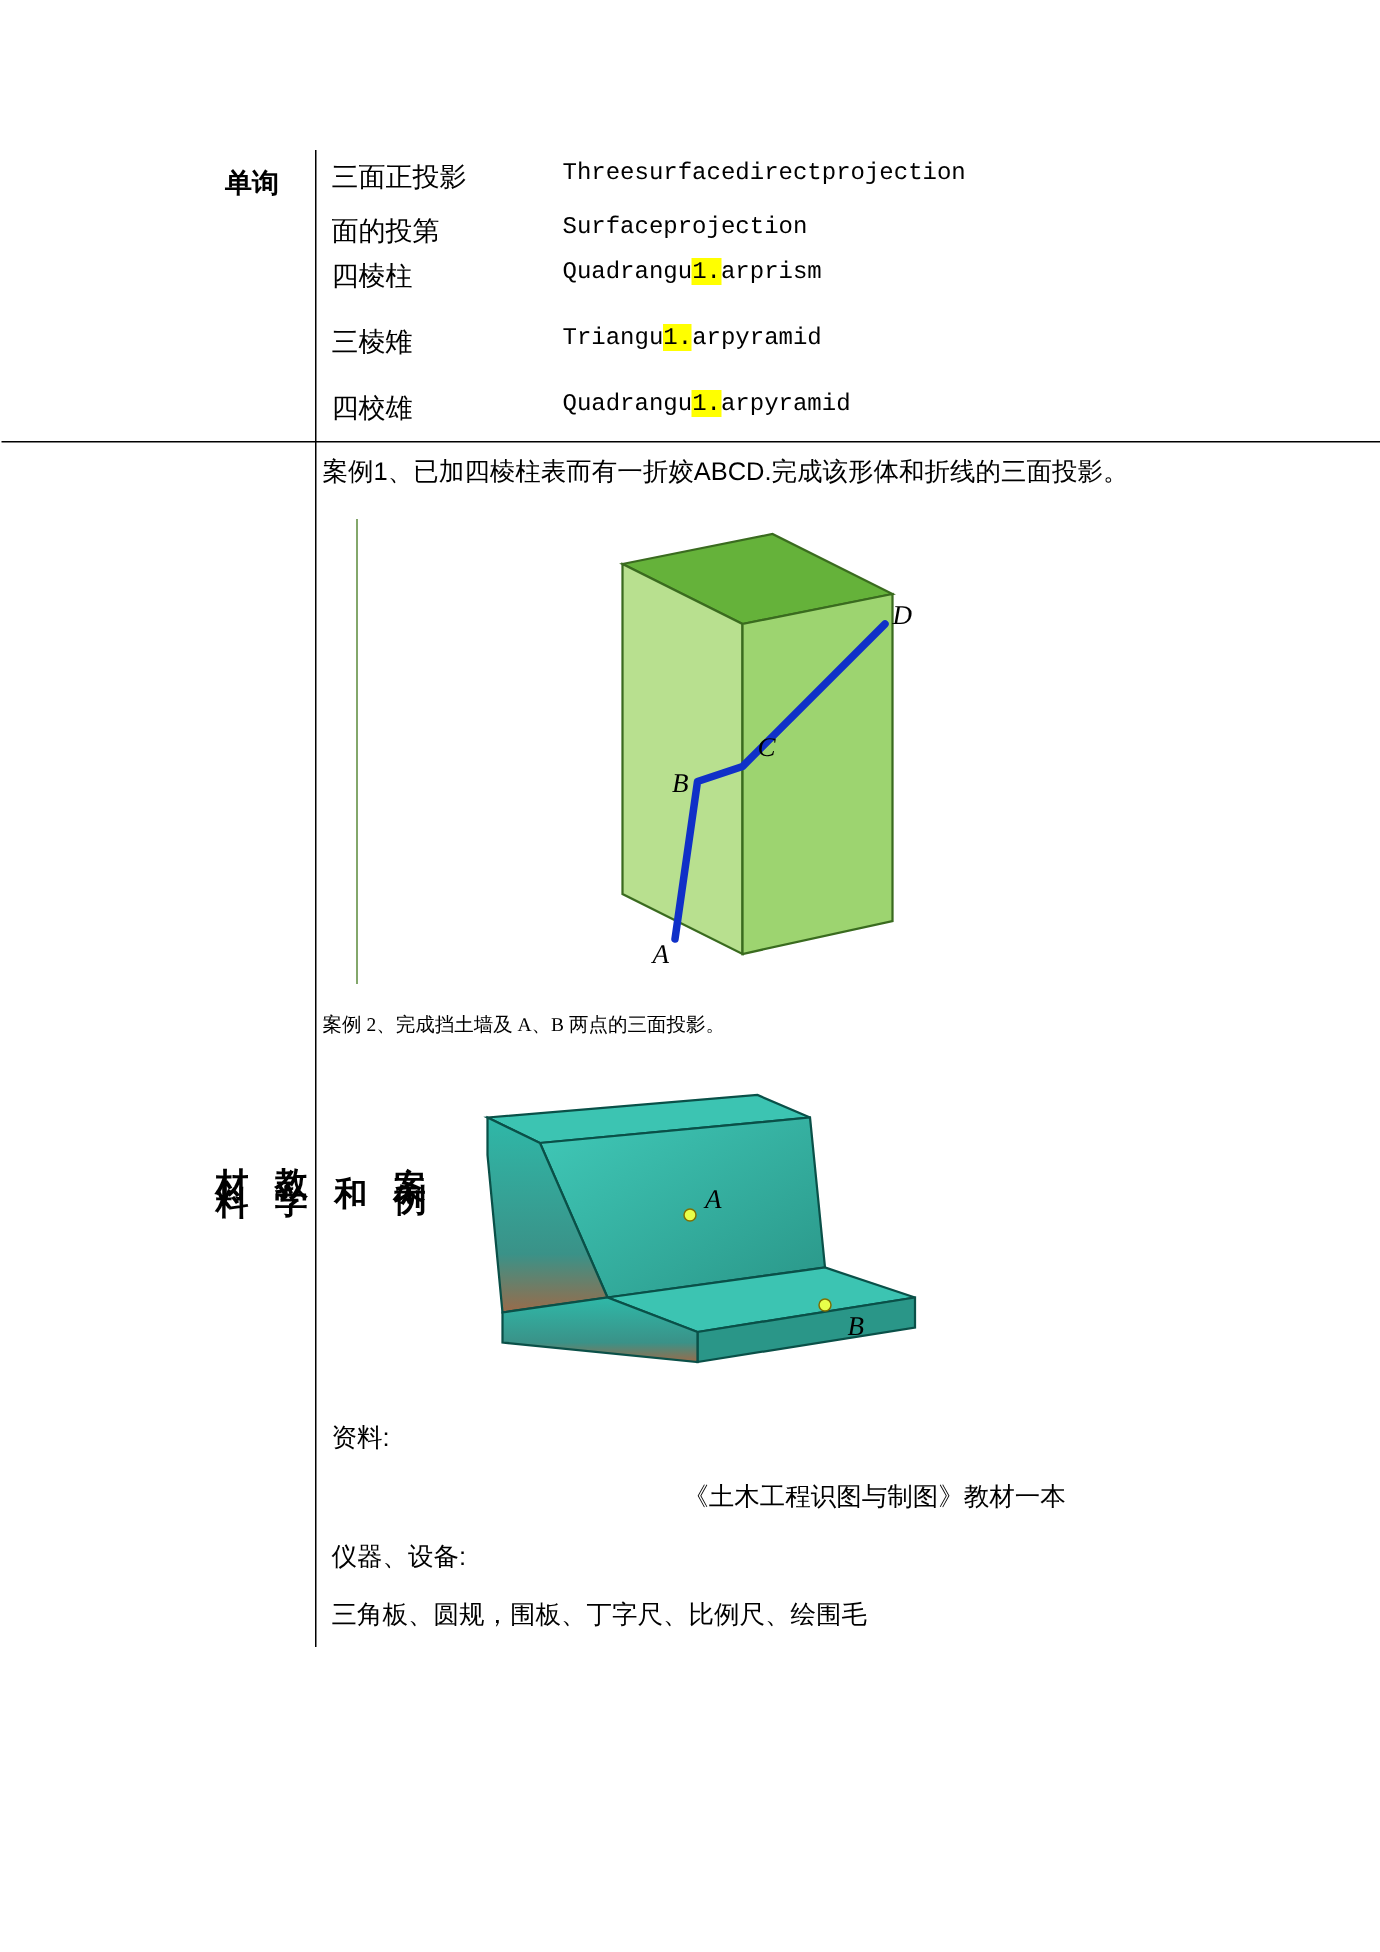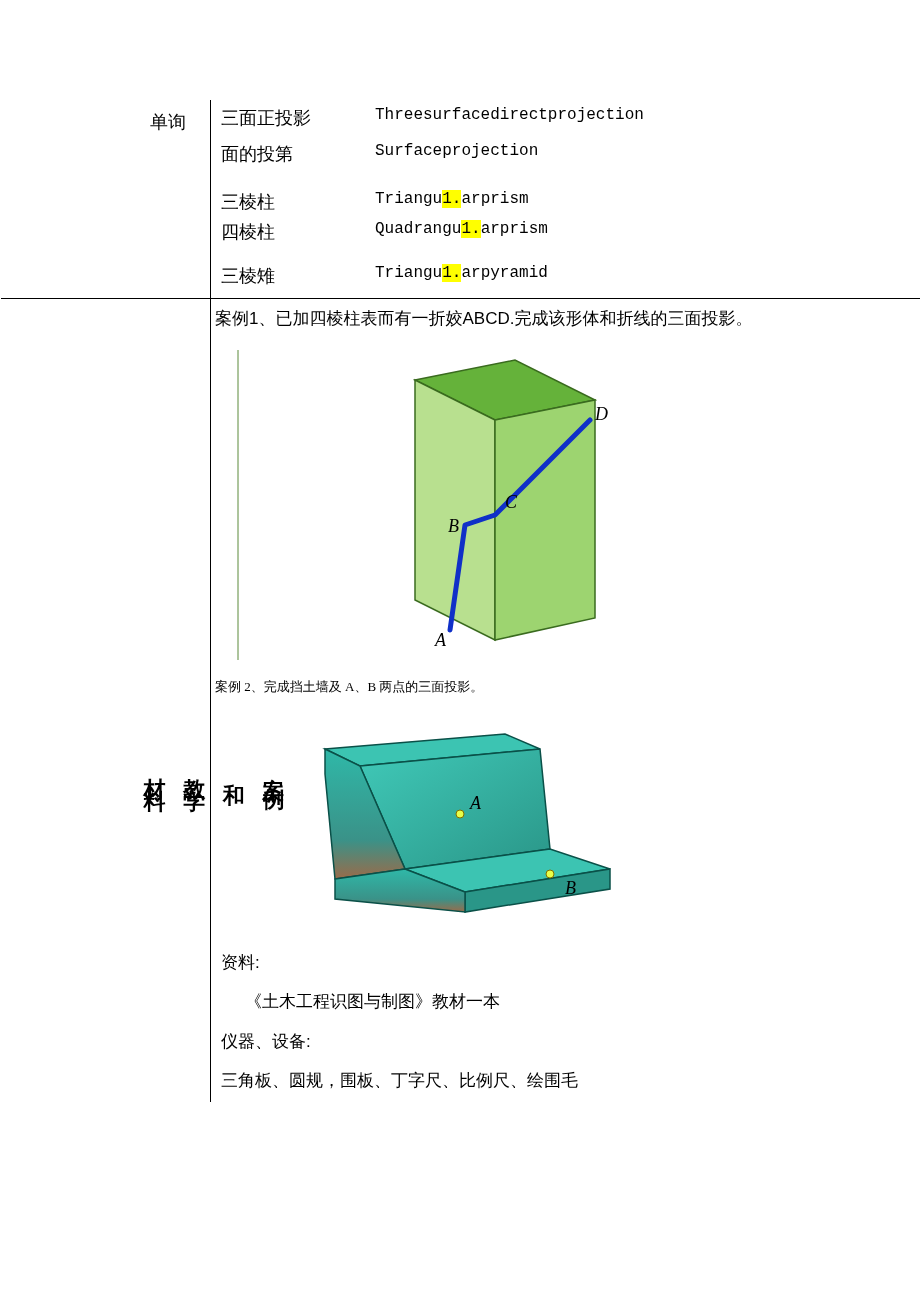--- a/index.html
+++ b/index.html
@@ -34,21 +34,21 @@
       flex: 1;
       border-left: 1px solid #000;
       padding-left: 4px;
       padding-right: 40px;
     }
     .label-danxun {
       position: absolute;
       top: 10px;
       left: 150px;
       font-size: 18px;
-      font-weight: normal;
+      font-weight: bold;
     }
     .label-anli {
       position: absolute;
       top: 660px;
       left: 135px;
       font-size: 22px;
       font-weight: bold;
       writing-mode: vertical-rl;
       text-orientation: upright;
       letter-spacing: 12px;
@@ -103,20 +103,21 @@
       font-size: 17px;
       line-height: 2.2;
       padding-left: 6px;
       padding-top: 10px;
     }
     .materials p {
       margin-bottom: 2px;
     }
     .indent {
       padding-left: 24px;
+      text-align: center;
     }
   </style>
 </head>
 <body>
 
 <div class="page">
   <div class="content-wrap">
     <div class="left-col">
       <div class="label-danxun">单询</div>
       <div class="label-anli">案例<br>和<br>教学<br>材料</div>
@@ -125,31 +126,31 @@
 
       <div class="vocab-table">
         <div class="vocab-row">
           <div class="vocab-cn">三面正投影</div>
           <div class="vocab-en"><span>Threesurfacedirectprojection</span></div>
         </div>
         <div class="vocab-row">
           <div class="vocab-cn">面的投第</div>
           <div class="vocab-en"><span>Surfaceprojection</span></div>
         </div>
-        <div class="vocab-row" style="padding-top:18px">
-          <div class="vocab-cn">三棱柱</div>
-          <div class="vocab-en"><span>Triangu</span><span class="highlight">1.</span><span>arprism</span></div>
-        </div>
         <div class="vocab-row" style="padding-top:0">
           <div class="vocab-cn">四棱柱</div>
           <div class="vocab-en"><span>Quadrangu</span><span class="highlight">1.</span><span>arprism</span></div>
         </div>
         <div class="vocab-row" style="padding-top:14px">
           <div class="vocab-cn">三棱雉</div>
           <div class="vocab-en"><span>Triangu</span><span class="highlight">1.</span><span>arpyramid</span></div>
+        </div>
+        <div class="vocab-row" style="padding-top:14px">
+          <div class="vocab-cn">四校雄</div>
+          <div class="vocab-en"><span>Quadrangu</span><span class="highlight">1.</span><span>arpyramid</span></div>
         </div>
       </div>
 
       <hr class="hr-line">
 
       <div class="case1-text">案例1、已加四棱柱表而有一折姣ABCD.完成该形体和折线的三面投影。</div>
 
       <svg class="case1-img" width="380" height="310" viewBox="0 0 380 310">
         <line x1="3" y1="0" x2="3" y2="310" stroke="#5a8a3a" stroke-width="1"></line>
 

